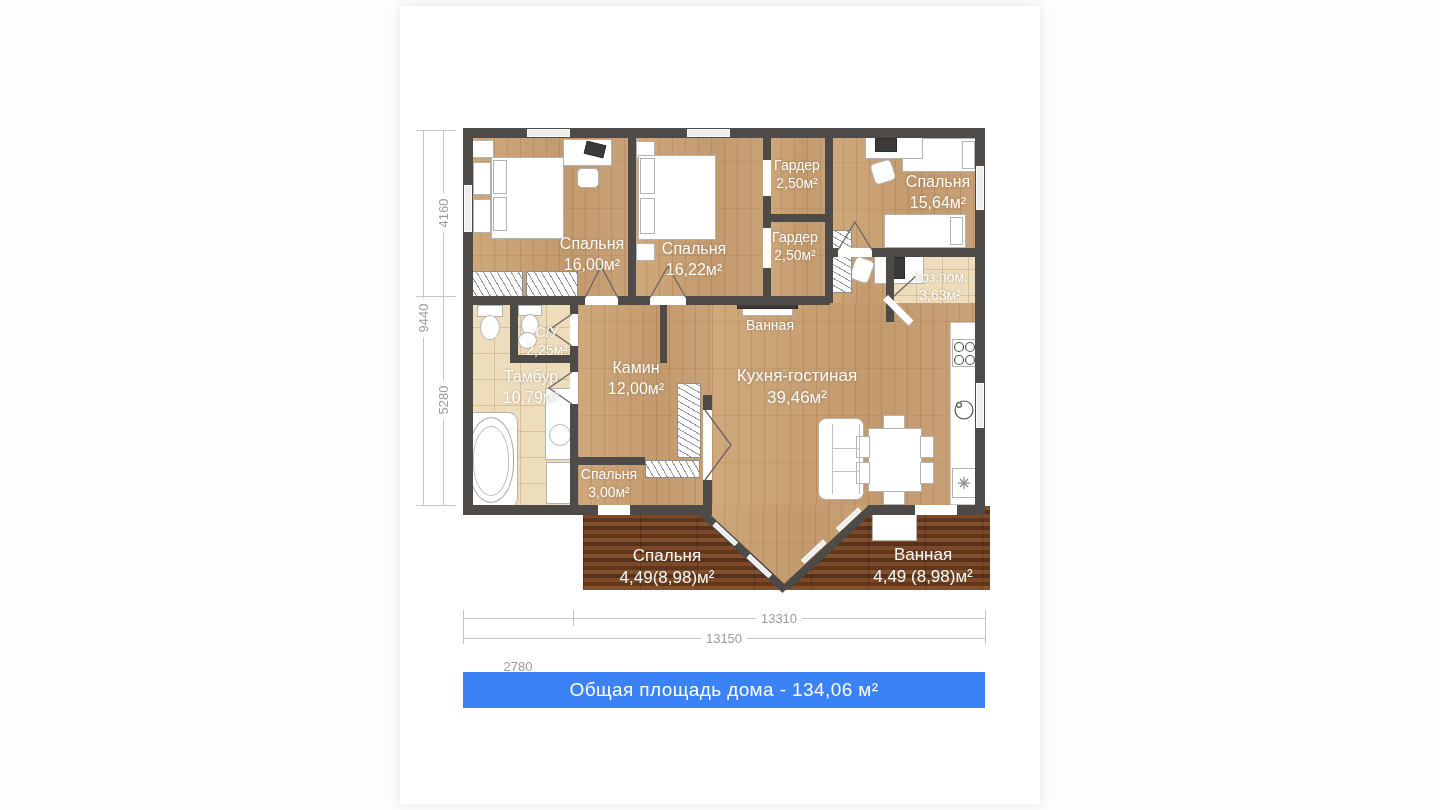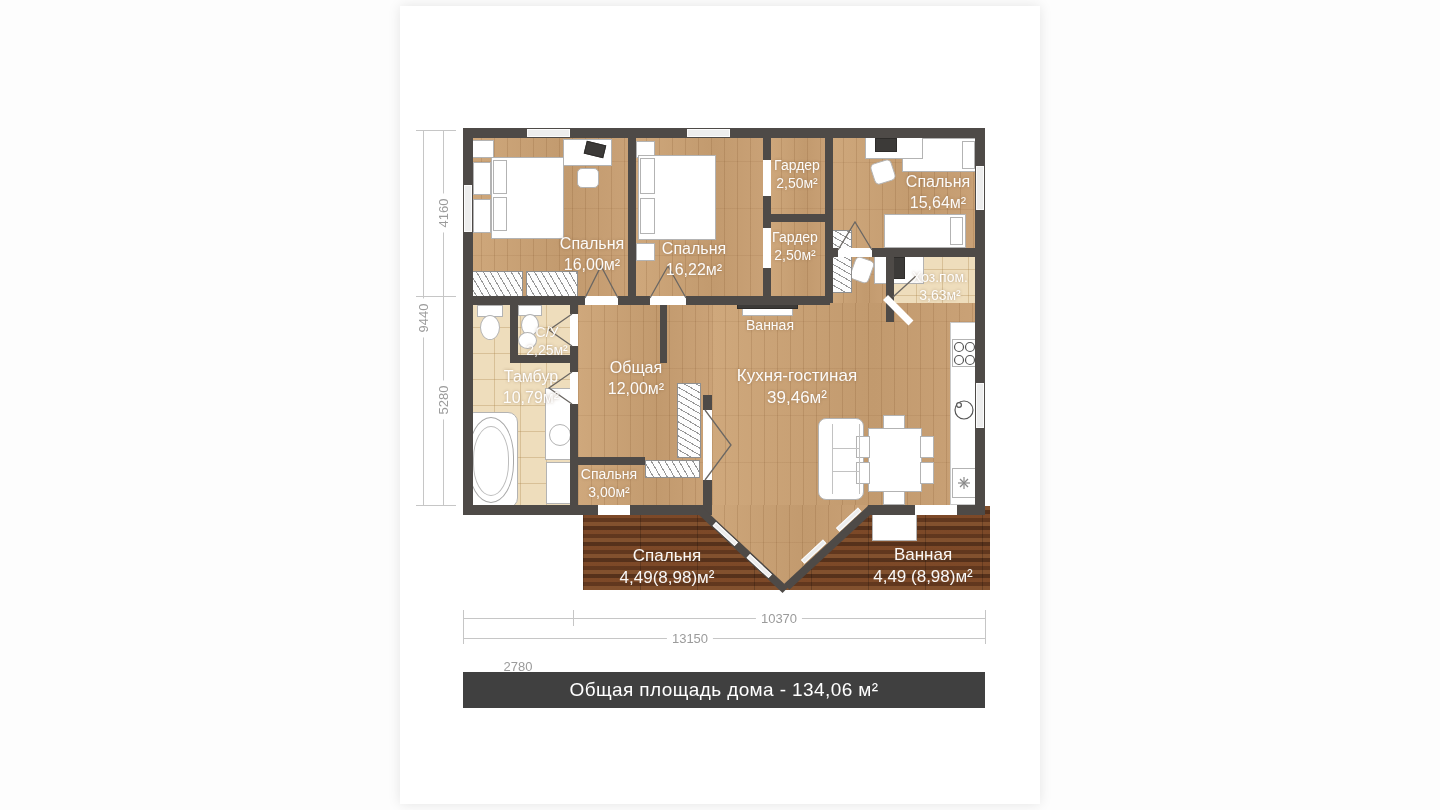--- a/index.html
+++ b/index.html
@@ -35,21 +35,21 @@
     font-size:16px;text-shadow:0 0 3px rgba(110,80,50,.45);white-space:nowrap;}
   .rlabel.sm{font-size:14px;}
   .rlabel.lg{font-size:17px;}
 
   
   .dline{background:#c6c6c6;z-index:3;}
   .dlabel{position:absolute;z-index:4;background:#ffffff;color:#9b9b9b;font-size:13px;
     padding:0 5px;transform:translate(-50%,-50%);white-space:nowrap;}
   .dlabel.rot{transform:translate(-50%,-50%) rotate(-90deg);}
 
-  .footerbar{left:463px;top:672px;width:522px;height:36px;background:#404040;z-index:13;
+  .footerbar{left:463px;top:672px;width:522px;height:36px;background:#3b82f6;z-index:13;
     display:flex;align-items:center;justify-content:center;color:#ffffff;font-size:19px;letter-spacing:.4px;}
   svg.overlay{position:absolute;left:0;top:0;z-index:12;pointer-events:none;}
 </style>
 </head>
 <body>
 
 <div id="stage">
   <div class="abs page"></div>
 
   <div class="abs deck" style="left:583px;top:506px;width:407px;height:84px;"></div>
@@ -221,21 +221,21 @@
   </div>
   <div class="rlabel sm" style="left:547px;top:341px;">
     <span>С/У</span>
     <span>2,25м²</span>
   </div>
   <div class="rlabel" style="left:531px;top:388px;">
     <span>Тамбур</span>
     <span>10,79м²</span>
   </div>
   <div class="rlabel" style="left:636px;top:379px;">
-    <span>Общая</span>
+    <span>Камин</span>
     <span>12,00м²</span>
   </div>
   <div class="rlabel sm" style="left:609px;top:483px;">
     <span>Спальня</span>
     <span>3,00м²</span>
   </div>
   <div class="rlabel lg" style="left:797px;top:387px;">
     <span>Кухня-гостиная</span>
     <span>39,46м²</span>
   </div>
@@ -259,19 +259,19 @@
   <span class="dlabel rot" style="left:443px;top:213px;">4160</span>
   <span class="dlabel rot" style="left:423px;top:318px;">9440</span>
   <span class="dlabel rot" style="left:443px;top:400px;">5280</span>
 
   <div class="abs dline" style="left:463px;top:618px;width:522px;height:1px;"></div>
   <div class="abs dline" style="left:463px;top:638px;width:522px;height:1px;"></div>
   <div class="abs dline" style="left:463px;top:610px;width:1px;height:34px;"></div>
   <div class="abs dline" style="left:573px;top:610px;width:1px;height:16px;"></div>
   <div class="abs dline" style="left:985px;top:610px;width:1px;height:34px;"></div>
   <span class="dlabel" style="left:518px;top:618px;margin-top:48px;">2780</span>
-  <span class="dlabel" style="left:779px;top:618px;">10370</span>
-  <span class="dlabel" style="left:690px;top:638px;">13150</span>
+  <span class="dlabel" style="left:779px;top:618px;">13310</span>
+  <span class="dlabel" style="left:724px;top:638px;">13150</span>
 
   <div class="abs footerbar">
     <span>Общая площадь дома - 134,06 м²</span>
   </div>
 </div>
 
 </body></html>

